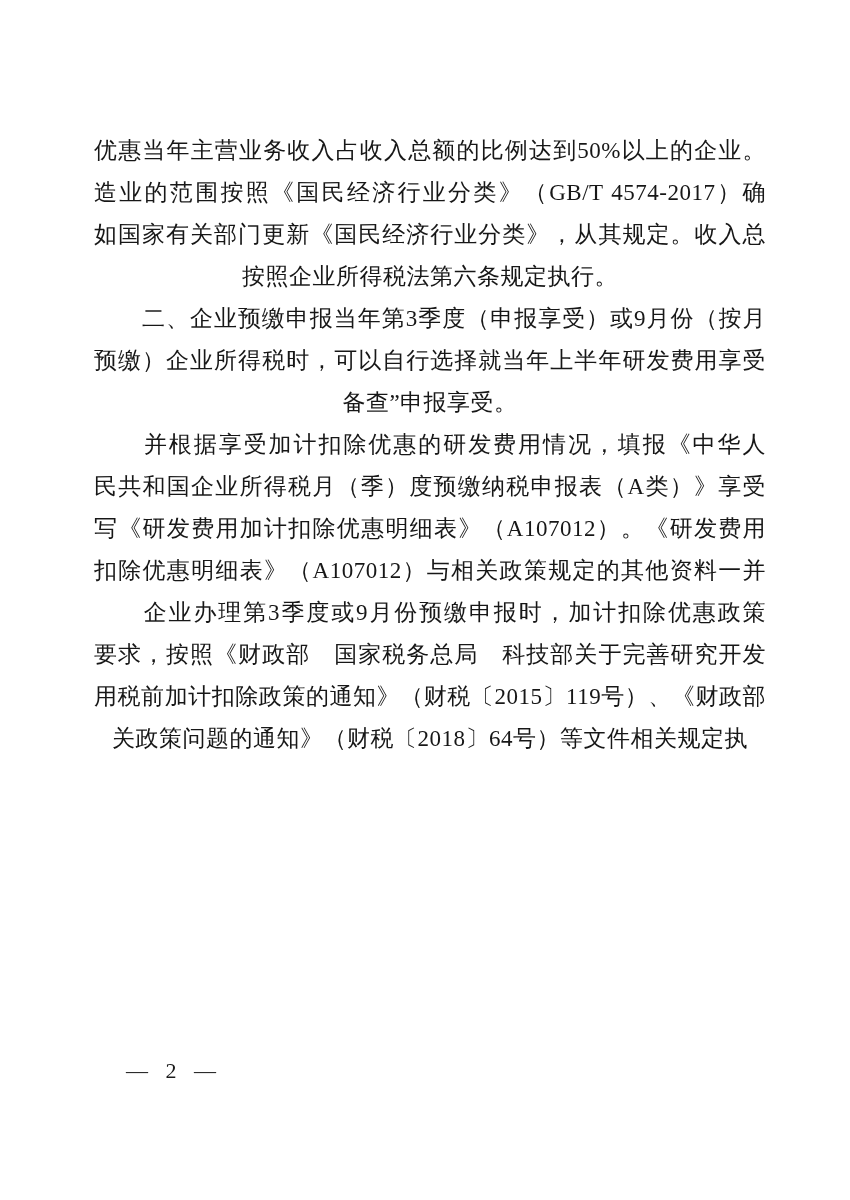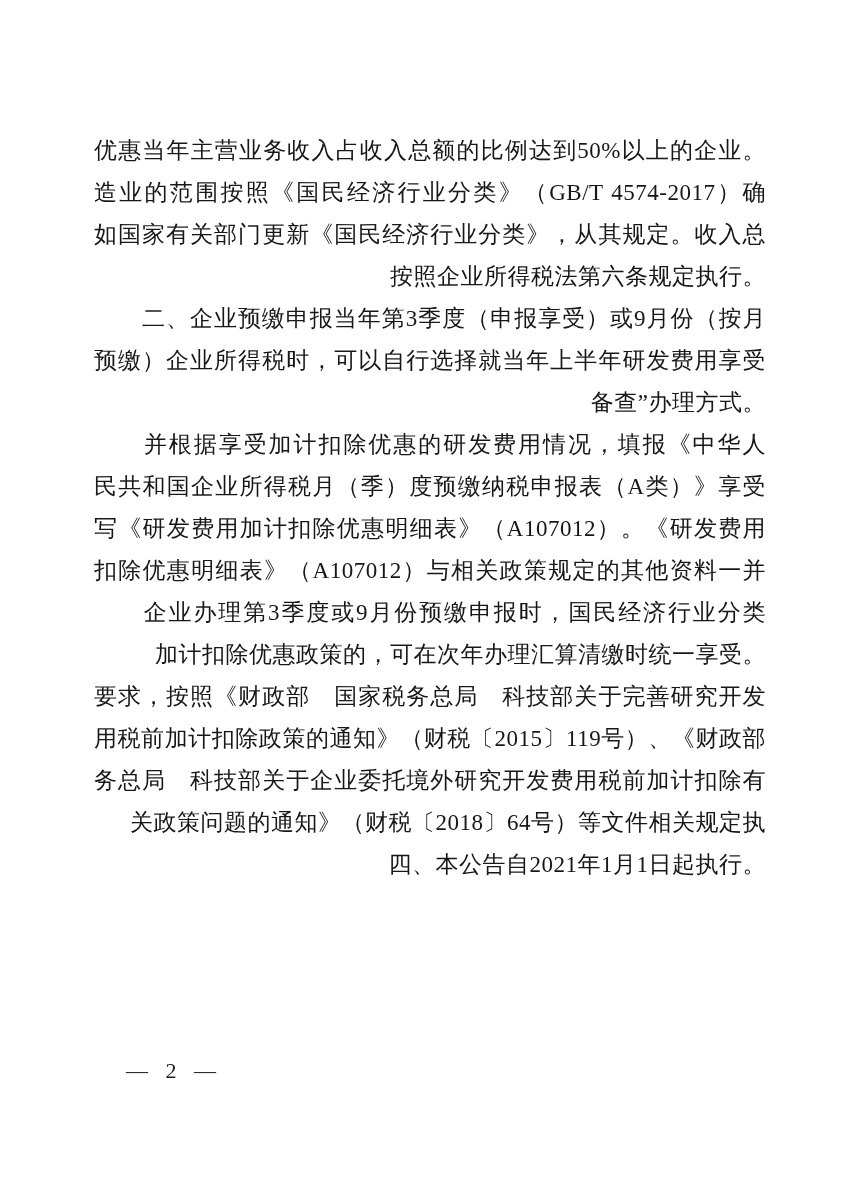--- a/index.html
+++ b/index.html
@@ -26,21 +26,21 @@
     margin: 0;
     padding: 0;
   }
   .line {
     font-size: 23px;
     line-height: 42px;
     height: 42px;
     letter-spacing: 0.5px;
     white-space: normal;
     overflow: hidden;
-    text-align: right;
+    text-align: center;
   }
   .line.full {
     text-align: justify;
     text-align-last: justify;
   }
   .footer {
     position: absolute;
     left: 126px;
     top: 1056px;
     font-size: 22px;
@@ -56,36 +56,31 @@
   <div class="content">
       <div class="paragraph">
         <div class="line full">优惠当年主营业务收入占收入总额的比例达到50%以上的企业。制</div>
         <div class="line full">造业的范围按照《国民经济行业分类》（GB/T 4574-2017）确定，</div>
         <div class="line full">如国家有关部门更新《国民经济行业分类》，从其规定。收入总额</div>
         <div class="line">按照企业所得税法第六条规定执行。</div>
       </div>
       <div class="paragraph">
         <div class="line full">　　二、企业预缴申报当年第3季度（申报享受）或9月份（按月</div>
         <div class="line full">预缴）企业所得税时，可以自行选择就当年上半年研发费用享受</div>
-        <div class="line">备查”办理方式。</div>
+        <div class="line">备查”申报享受。</div>
       </div>
       <div class="paragraph">
         <div class="line full">　　并根据享受加计扣除优惠的研发费用情况，填报《中华人</div>
         <div class="line full">民共和国企业所得税月（季）度预缴纳税申报表（A类）》享受税</div>
         <div class="line full">写《研发费用加计扣除优惠明细表》（A107012）。《研发费用加计</div>
         <div class="line full">扣除优惠明细表》（A107012）与相关政策规定的其他资料一并留</div>
       </div>
       <div class="paragraph">
-        <div class="line full">　　企业办理第3季度或9月份预缴申报时，国民经济行业分类</div>
-        <div class="line">加计扣除优惠政策的，可在次年办理汇算清缴时统一享受。</div>
+        <div class="line full">　　企业办理第3季度或9月份预缴申报时，加计扣除优惠政策</div>
       </div>
       <div class="paragraph">
         <div class="line full">要求，按照《财政部　国家税务总局　科技部关于完善研究开发费</div>
         <div class="line full">用税前加计扣除政策的通知》（财税〔2015〕119号）、《财政部　税</div>
-        <div class="line full">务总局　科技部关于企业委托境外研究开发费用税前加计扣除有</div>
         <div class="line">关政策问题的通知》（财税〔2018〕64号）等文件相关规定执行。</div>
-      </div>
-      <div class="paragraph">
-        <div class="line">　　四、本公告自2021年1月1日起执行。</div>
       </div>
     </div>
   <div class="footer">— 2 —</div>
 </div>
 
 </body></html>

